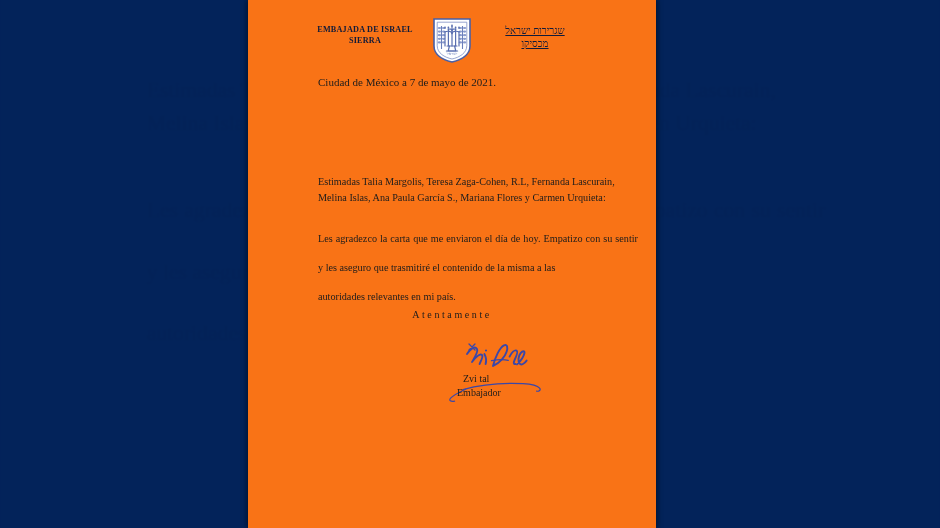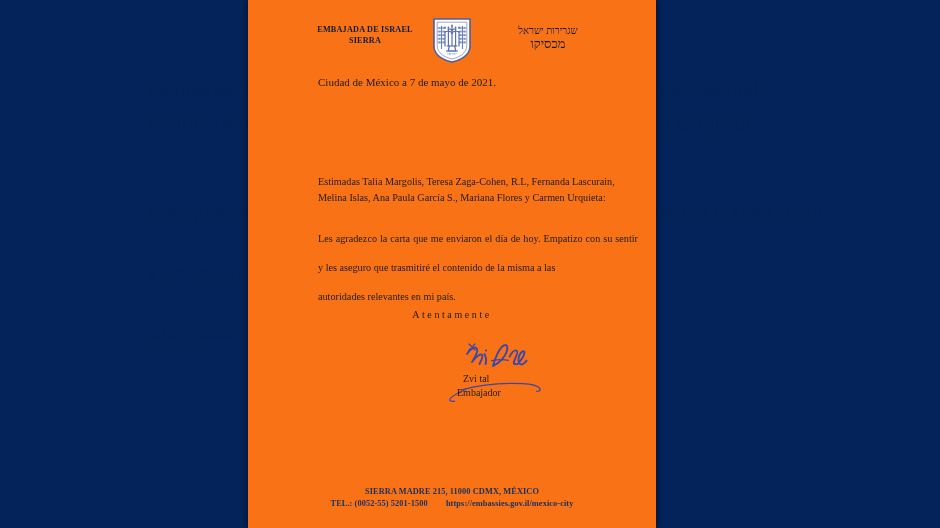--- a/index.html
+++ b/index.html
@@ -70,29 +70,30 @@
     width: 150px;
     text-align: center;
     font-weight: bold;
     font-size: 8.2px;
     line-height: 11px;
     letter-spacing: 0.2px;
     color: #111b3a;
   }
   .lh-right {
     position: absolute;
-    right: 33px; top: 2px;
+    right: 46px; top: 2px;
     width: 150px;
     text-align: center;
     font-size: 10px;
     line-height: 13px;
     color: #111b3a;
     direction: rtl;
-  }
-  .lh-right .heb-sub { font-size: 13px; }
+    text-decoration: underline;
+  }
+  .lh-right .heb-sub { font-size: 10px; }
 
   .emblem-wrap {
     position: absolute;
     left: 50%; top: -6px;
     transform: translateX(-50%);
     width: 42px; height: 48px;
   }
 
   
   .date-line {
@@ -300,24 +301,17 @@
             <path d="M68.6 16.6 C70.6 12.6 73.6 9.6 75.6 10.6 C77.2 11.4 75.2 16.6 73.6 20 C72.4 22.6 72.6 24.6 74.4 24" stroke-width="1.9"></path>
             <path d="M76 24.4 C79.6 21 82.6 16.6 83.4 13.2 C84 10.6 81.6 10.6 79.6 13.2 C77.4 16 76.6 21.4 78.6 23.6 C80.4 25.6 83.4 23.6 85.6 20.6" stroke-width="1.9"></path>
             <path d="M22 49.6 C40 44.4 62 42.6 82 43.6 C90 44 96.6 45.6 98.6 48.2 C100 50 98.4 51.6 95.6 51.2" stroke-width="1.2"></path>
             <path d="M24.6 49.2 C18.6 52 12.4 55 9.6 58.2 C7.6 60.4 9.6 62 13.6 61.2" stroke-width="1.2"></path>
           </g>
         </svg>
         <div class="sig-name">Zvi tal</div>
         <div class="sig-title">Embajador</div>
       </div>
 
-      <div class="footer">
-        <div>SIERRA MADRE 215, 11000 CDMX, MÉXICO</div>
-        <div class="f2">
-          <span>TEL.: (0052-55) 5201-1500</span>
-          <span class="f-url">https://embassies.gov.il/mexico-city</span>
-        </div>
-      </div>
 
     </div>
   </div>
 
 </div>
 
 </body></html>

